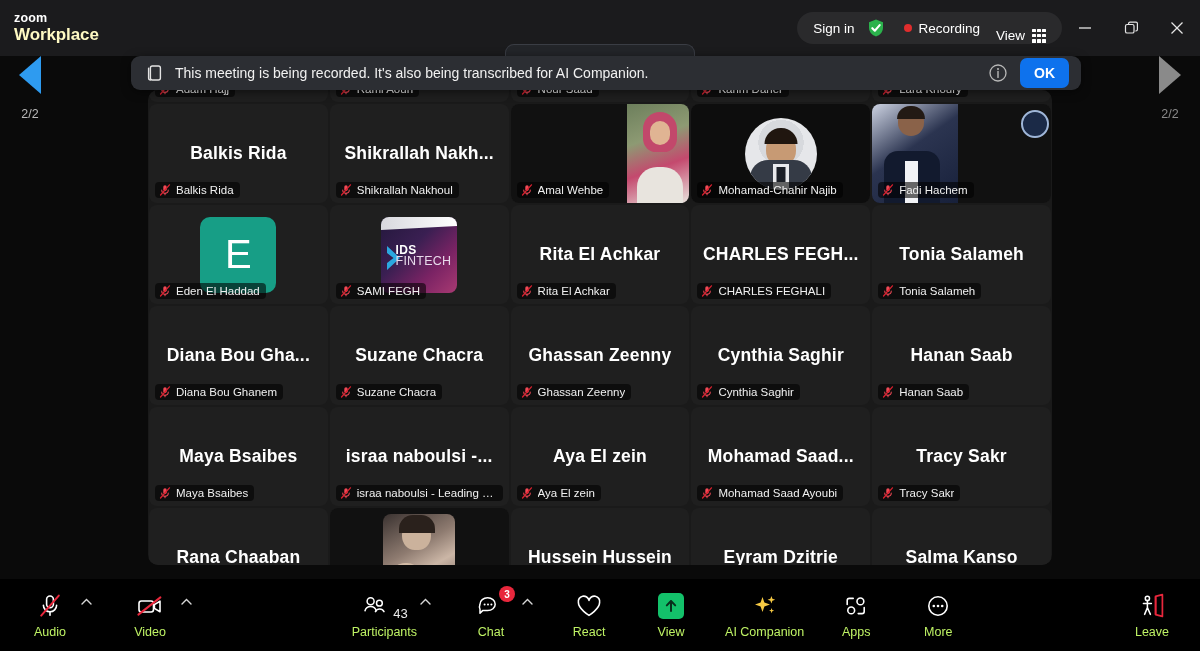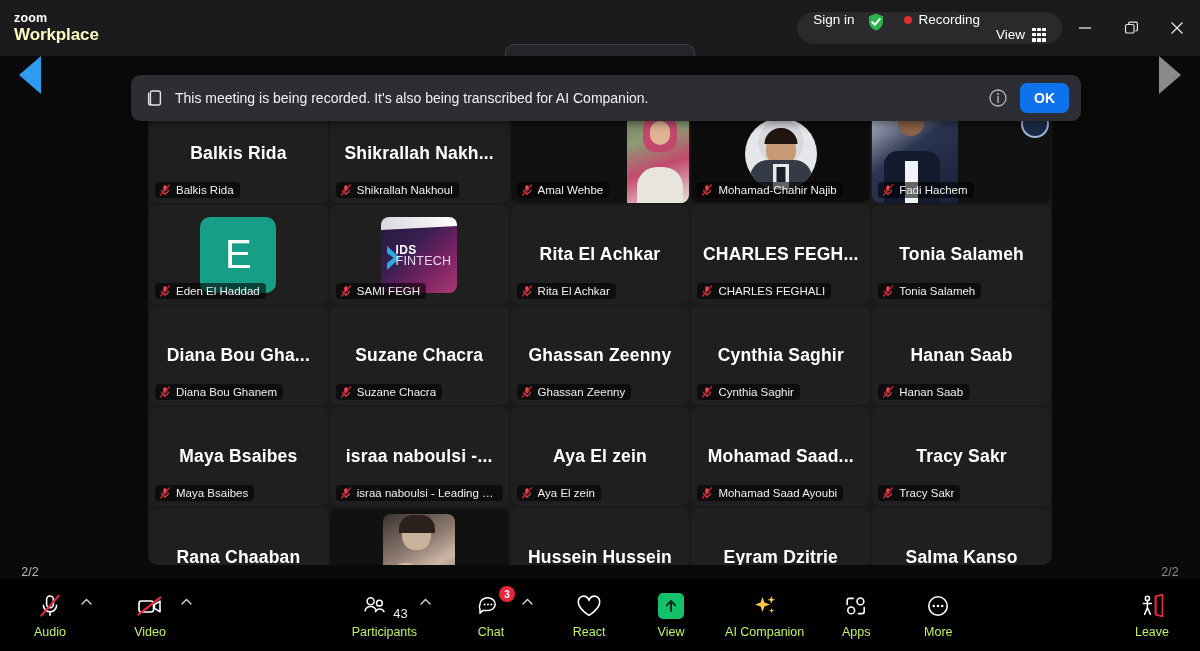--- a/index.html
+++ b/index.html
@@ -31,21 +31,21 @@
     background: #232529; border-radius: 9px 9px 0 0;
     border-top: 1px solid #3a3d44;
     border-left: 1px solid #3a3d44; border-right: 1px solid #3a3d44;
   }
 
   .tb-right {
     position: absolute; right: 0; top: 0; height: 56px;
     display: flex; align-items: center;
   }
   .pill-group {
-    display: flex; align-items: flex-start; gap: 0px;
+    display: flex; align-items: center; gap: 0px;
     background: #2a2a2c; border-radius: 16px; height: 32px;
     padding: 0 6px;
   }
   .signin {
     color: #ffffff; font-size: 13.5px; padding: 0 10px 0 10px; cursor: pointer;
   }
   .shield {
     width: 20px; height: 20px; margin: 0 8px 0 2px;
     display: flex; align-items: center; justify-content: center;
   }
@@ -62,26 +62,25 @@
   .grid-ico i { background: #ffffff; border-radius: .5px; display: block; }
 
   .wctrl {
     width: 46px; height: 56px; display: flex; align-items: center; justify-content: center;
     cursor: pointer;
   }
   .wctrl svg { display: block; }
 
   
   .banner {
-    position: absolute; left: 131px; top: 56px; width: 950px; height: 46px;
+    position: absolute; left: 131px; top: 56px; width: 950px; height: 34px;
     background: #2c2e33; border-radius: 9px;
     display: flex; align-items: center; padding: 0 12px 0 14px;
     z-index: 30;
     box-shadow: 0 2px 10px rgba(0,0,0,.5);
-    margin-top: 19px;
   }
   .banner .rec-ico { width: 20px; height: 20px; margin-right: 10px; flex: 0 0 auto; }
   .banner .btxt { color: #f1f1f1; font-size: 14px; flex: 1; }
   .banner .info-ico { width: 20px; height: 20px; margin-right: 12px; cursor: pointer; }
   .ok-btn {
     background: #0e72ed; color: #fff; font-size: 14px; font-weight: 700;
     border: none; border-radius: 7px; height: 30px; padding: 0 14px; cursor: pointer;
     font-family: "Liberation Sans", sans-serif;
   }
 
@@ -151,21 +150,21 @@
   }
   .logo-sq .ltxt {
     position:absolute; right:6px; top:28px; text-align:left; line-height:.95;
   }
   .logo-sq .l1 { color:#fff; font-size:12px; font-weight:700; letter-spacing:.3px;}
   .logo-sq .l2 { color:#e7d9ea; font-size:12.5px; font-weight:400; letter-spacing:.2px;}
 
   
   .arrow-wrap {
     position: absolute; top: 0; height: 523px; width: 60px;
-    display: flex; flex-direction: column; align-items: center; justify-content: space-between;
+    display: flex; flex-direction: column; align-items: center; justify-content: flex-start;
     cursor: pointer;
   }
   .arrow-wrap.left { left: 0; }
   .arrow-wrap.right { right: 0; }
   .tri { width: 0; height: 0; }
   .tri.l { border-top: 19px solid transparent; border-bottom: 19px solid transparent; border-right: 22px solid #2e9bf0; }
   .tri.r { border-top: 19px solid transparent; border-bottom: 19px solid transparent; border-left: 22px solid #8a8a8a; }
   .pg { margin-top: 13px; font-size: 12.5px; }
   .pg.l { color: #b9b9b9; }
   .pg.r { color: #8a8a8a; }

